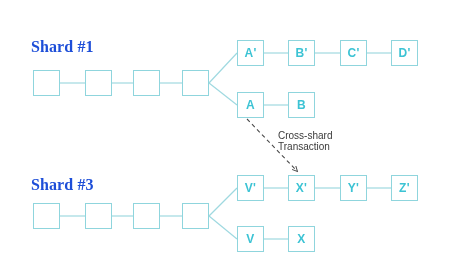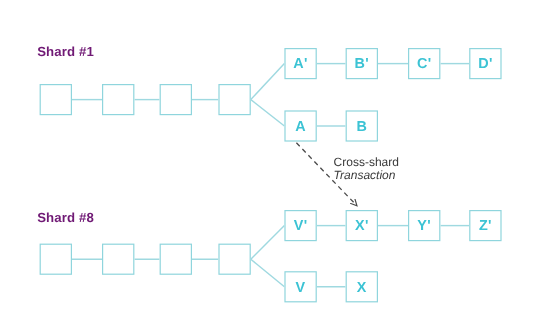--- a/index.html
+++ b/index.html
@@ -24,24 +24,24 @@
   }
   .svg-layer {
     position: absolute;
     left: 0;
     top: 0;
     width: 463px;
     height: 274px;
   }
   .shard-label {
     position: absolute;
-    font-family: Liberation Sans, sans-serif;
+    font-family: Liberation Serif, serif;
     font-weight: bold;
-    font-size: 11px;
-    color: #701a75;
+    font-size: 16px;
+    color: #1d4ed8;
     letter-spacing: 0.1px;
     white-space: nowrap;
   }
   #shard1-label { left: 31px; top: 38px; }
   #shard2-label { left: 31px; top: 176px; }
 
   .node-box {
     position: absolute;
     box-sizing: border-box;
     border: 1.4px solid #8fd5dd;
@@ -57,21 +57,21 @@
   }
 
   .annotation {
     position: absolute;
     font-family: "Liberation Sans", sans-serif;
     font-size: 10px;
     color: #3a3a3a;
     line-height: 11px;
     white-space: nowrap;
   }
-  .annotation .line2 { display: block; font-style: italic; }
+  .annotation .line2 { display: block; }
 </style>
 </head>
 <body>
 
 <div id="canvas">
 
   <svg class="svg-layer" viewBox="0 0 463 274" width="463" height="274" xmlns="http://www.w3.org/2000/svg">
     <defs>
       <marker id="dash-arrowhead" markerWidth="6" markerHeight="6" refX="4.4" refY="2.6" orient="auto">
         <path d="M0,0 L5,2.6 L0,5" fill="none" stroke="#4a4a4a" stroke-width="0.9"></path>
@@ -122,21 +122,21 @@
   <div class="node-box" style="left:391px; top:40px; width:27px; height:26px;">D'</div>
 
   <div class="node-box" style="left:237px; top:92px; width:27px; height:26px;">A</div>
   <div class="node-box" style="left:288px; top:92px; width:27px; height:26px;">B</div>
 
   <div class="annotation" style="left:278px; top:130px;">
     <span>Cross-shard</span>
     <span class="line2">Transaction</span>
   </div>
 
-  <div class="shard-label" id="shard2-label">Shard #8</div>
+  <div class="shard-label" id="shard2-label">Shard #3</div>
 
   <div class="node-box" style="left:33px; top:203px; width:27px; height:26px;"></div>
   <div class="node-box" style="left:85px; top:203px; width:27px; height:26px;"></div>
   <div class="node-box" style="left:133px; top:203px; width:27px; height:26px;"></div>
   <div class="node-box" style="left:182px; top:203px; width:27px; height:26px;"></div>
 
   <div class="node-box" style="left:237px; top:175px; width:27px; height:26px;">V'</div>
   <div class="node-box" style="left:288px; top:175px; width:27px; height:26px;">X'</div>
   <div class="node-box" style="left:340px; top:175px; width:27px; height:26px;">Y'</div>
   <div class="node-box" style="left:391px; top:175px; width:27px; height:26px;">Z'</div>

